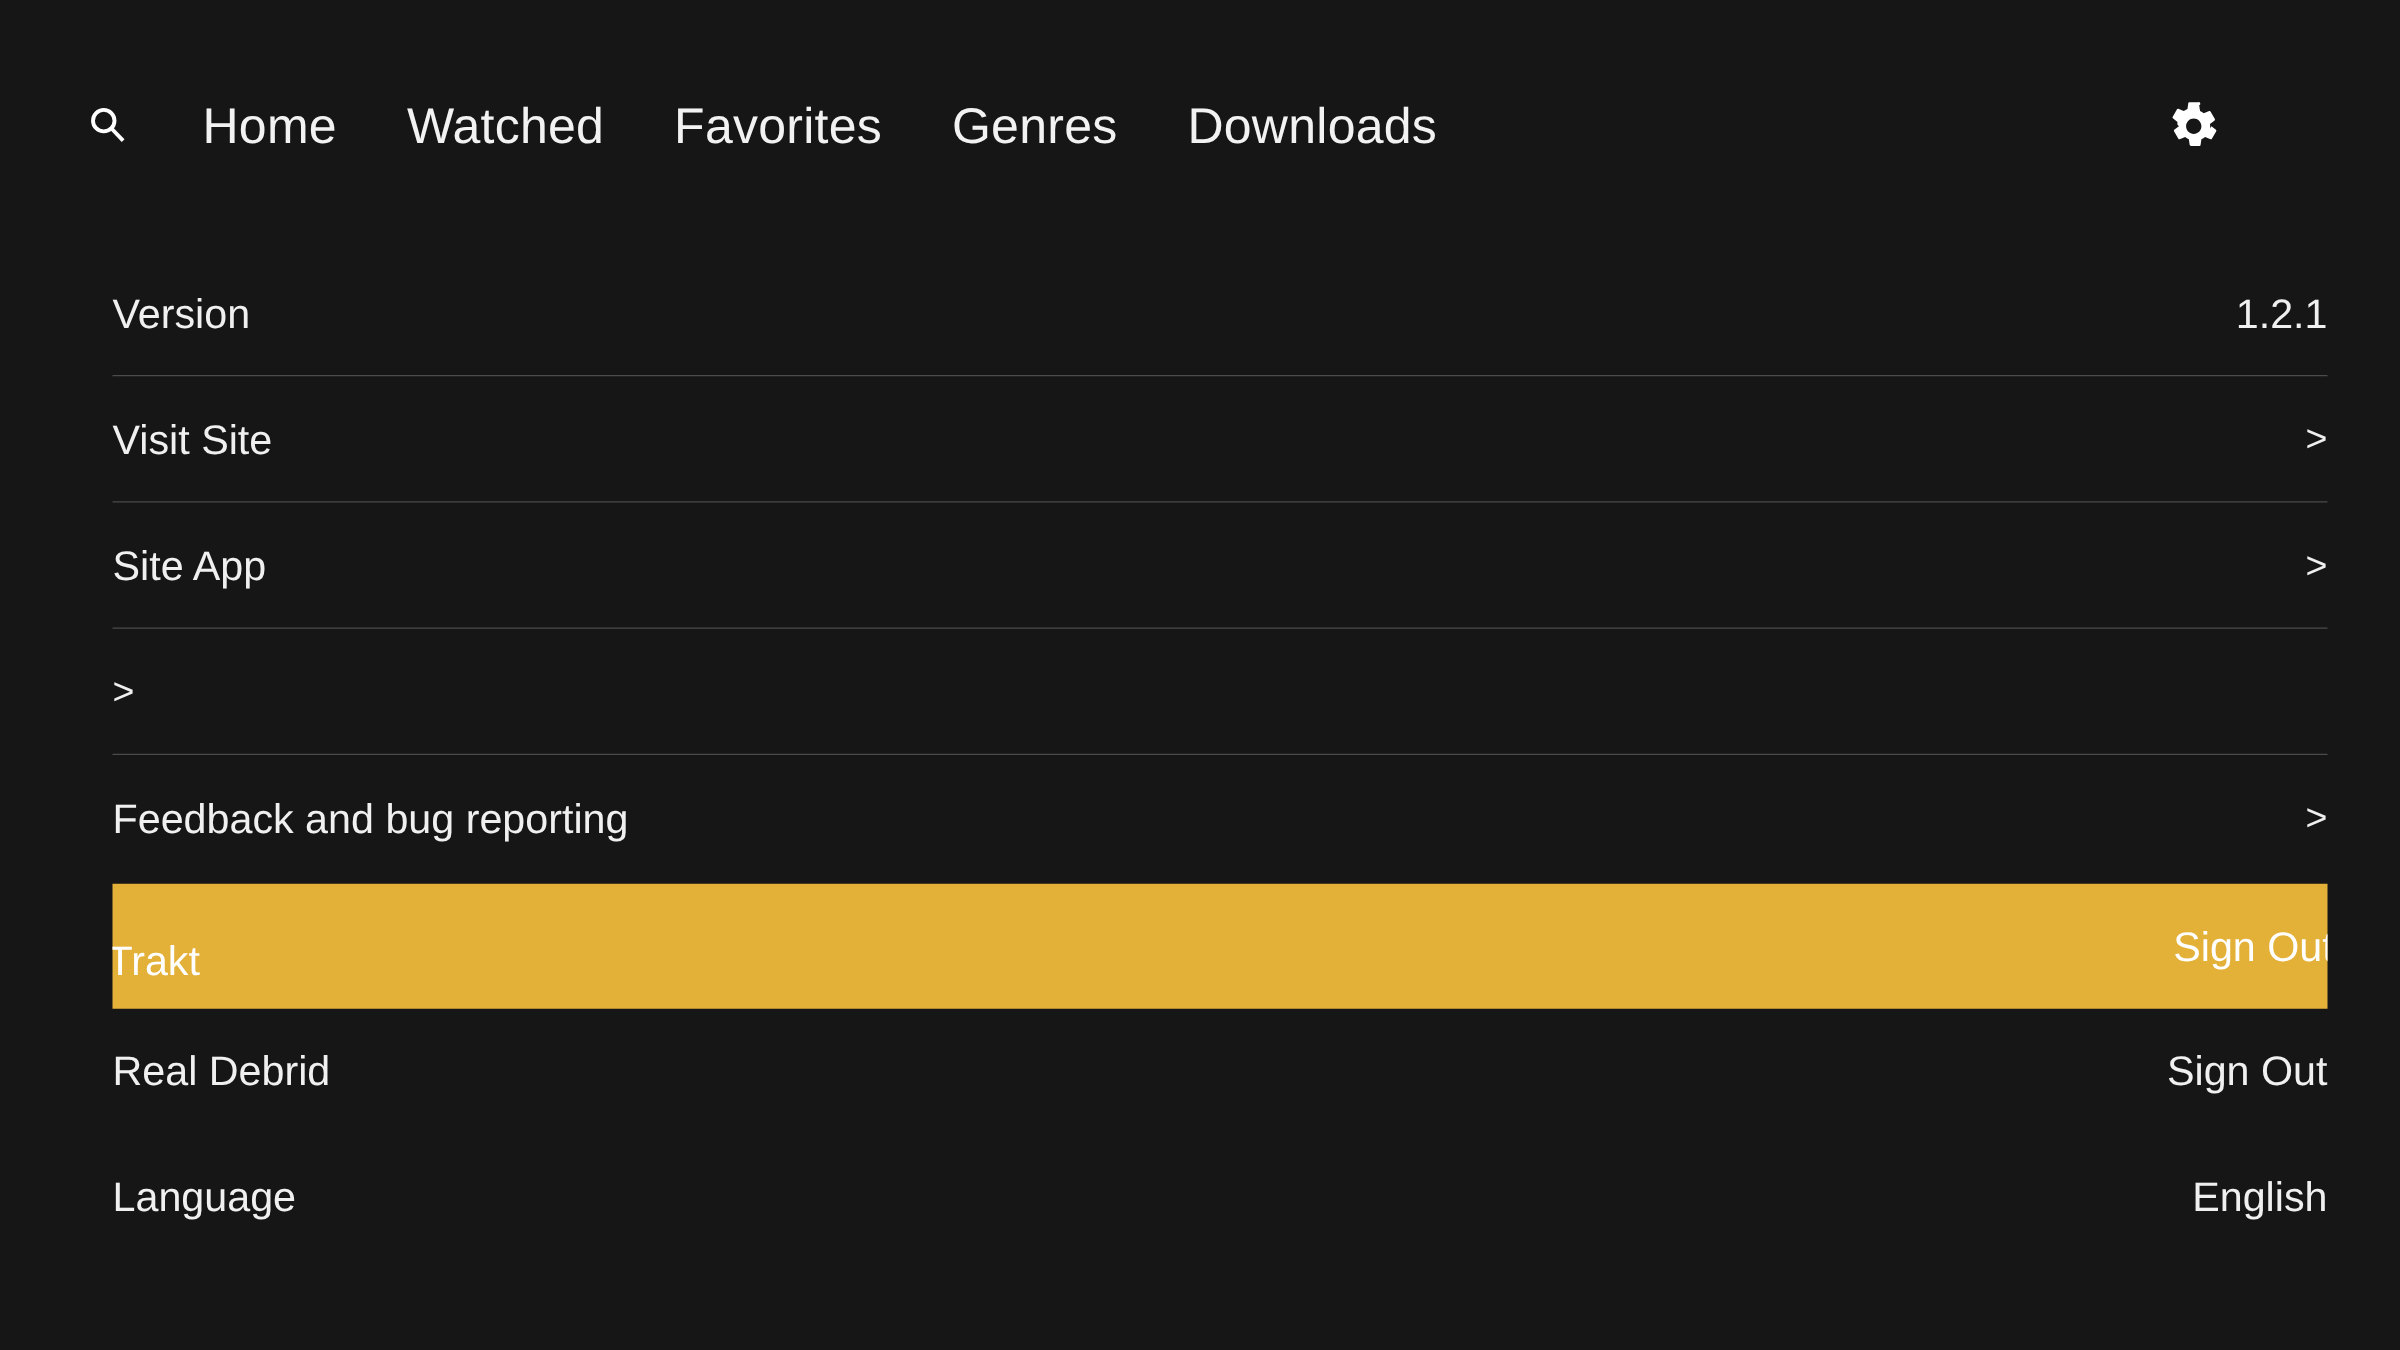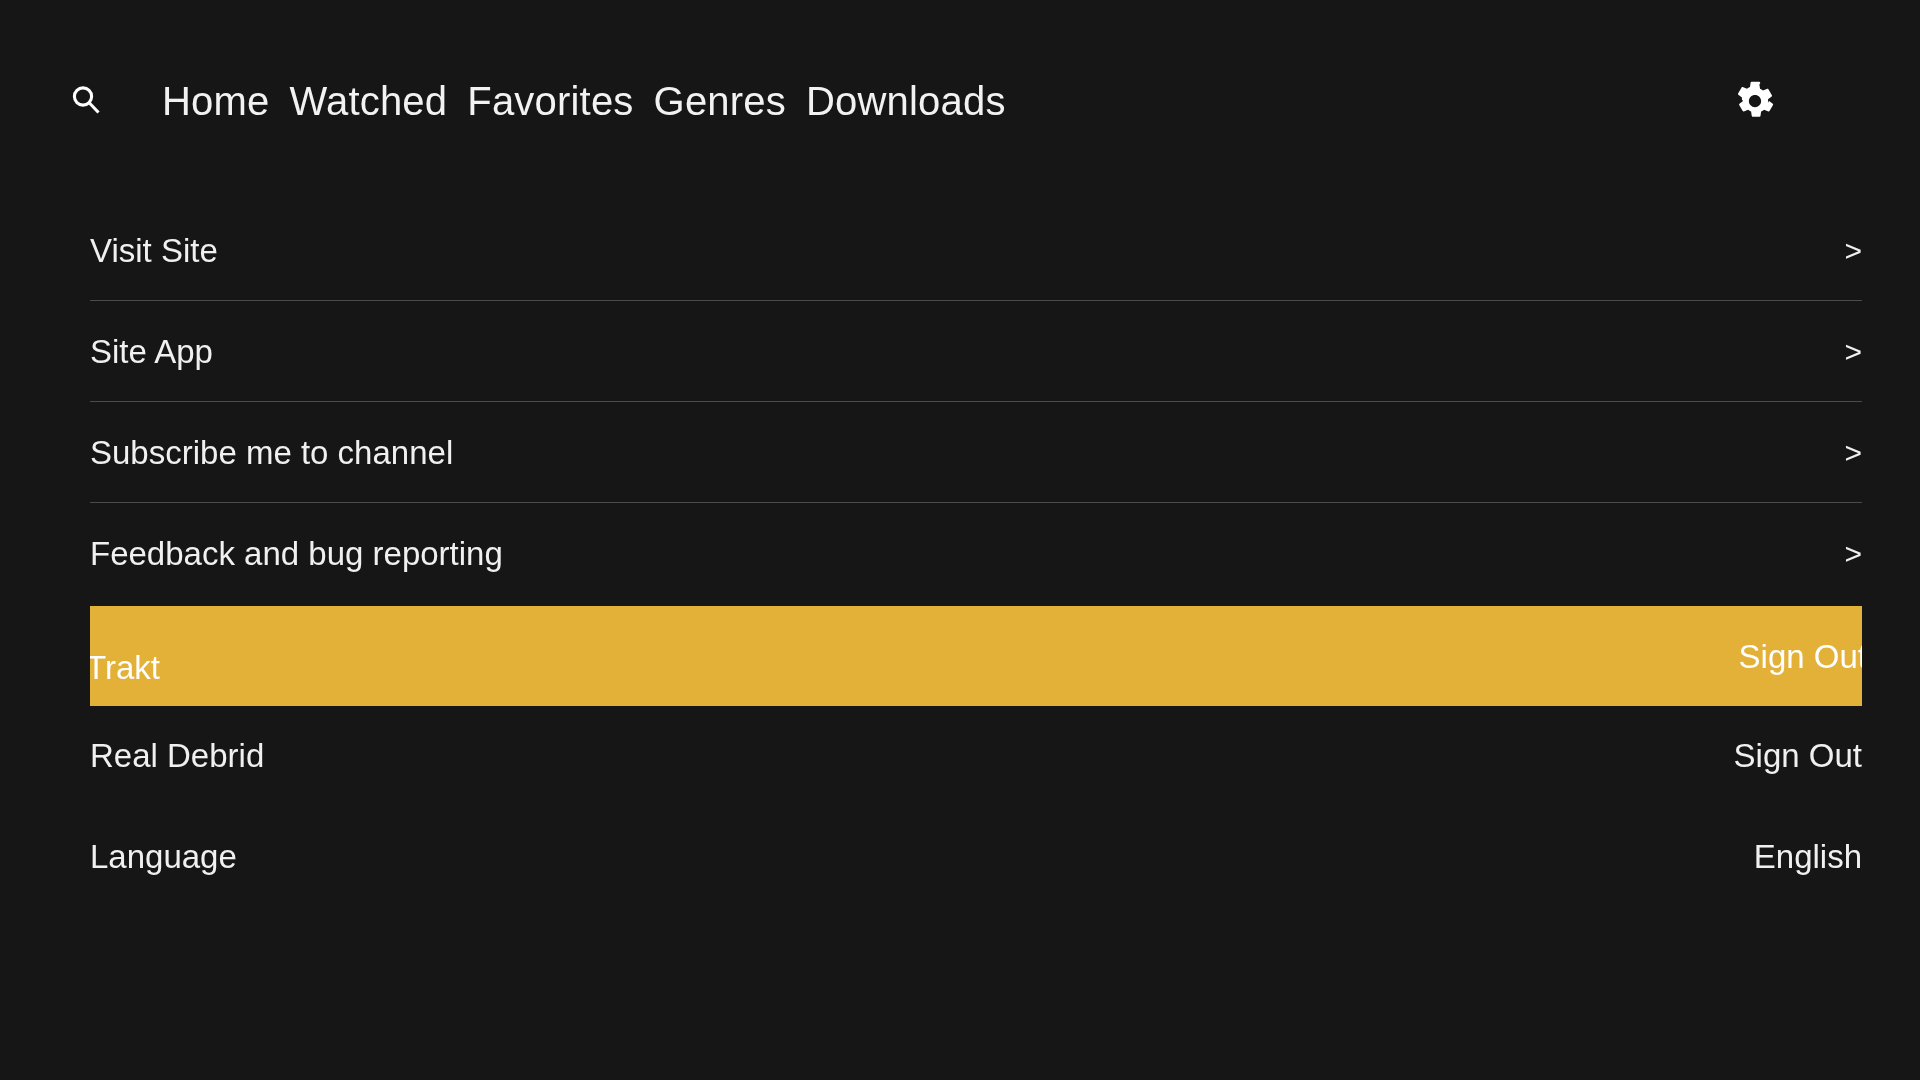--- a/index.html
+++ b/index.html
@@ -39,21 +39,21 @@
   }
   .search-icon svg { display: block; }
 
   .nav-items {
     position: absolute;
     left: 162px;
     top: 70px;
     height: 62px;
     display: flex;
     align-items: center;
-    gap: 20px;
+    gap: 56px;
   }
   .nav-item {
     color: #f2f2f2;
     font-size: 40px;
     font-weight: 400;
     line-height: 1;
     letter-spacing: 0.2px;
     white-space: nowrap;
     cursor: pointer;
   }
@@ -175,40 +175,46 @@
   <div class="gear-icon">
     <svg width="42" height="42" viewBox="0 0 24 24" aria-hidden="true">
       <path fill="#ffffff" d="M19.43 12.98c.04-.32.07-.64.07-.98s-.03-.66-.07-.98l2.11-1.65c.19-.15.24-.42.12-.64l-2-3.46c-.12-.22-.39-.3-.61-.22l-2.49 1c-.52-.4-1.08-.73-1.69-.98l-.38-2.65A.488.488 0 0 0 14 1h-4c-.25 0-.46.18-.49.42l-.38 2.65c-.61.25-1.17.59-1.69.98l-2.49-1c-.23-.09-.49 0-.61.22l-2 3.46c-.13.22-.07.49.12.64l2.11 1.65c-.04.32-.07.65-.07.98s.3.66.7.98l-2.11 1.65c-.19.15-.24.42-.12.64l2 3.46c.12.22.39.3.61.22l2.49-1c.52.4 1.08.73 1.69.98l.38 2.65c.3.24.24.42.49.42h4c.25 0 .46-.18.49-.42l.38-2.65c.61-.25 1.17-.59 1.69-.98l2.49 1c.23.09.49 0 .61-.22l2-3.46c.12-.22.07-.49-.12-.64l-2.11-1.65zM12 15.5c-1.93 0-3.5-1.57-3.5-3.5s1.57-3.5 3.5-3.5 3.5 1.57 3.5 3.5-1.57 3.5-3.5 3.5z"></path>
     </svg>
   </div>
 
 </div>
 
 <div class="settings-list">
 
+  <div class="row">
+    <div class="row-inner">
+      <span class="row-label">Version</span>
+      <span class="row-value">1.2.1</span>
+    </div>
+    <div class="divider"></div>
+  </div>
 
   <div class="row">
     <div class="row-inner">
       <span class="row-label">Visit Site</span>
       <span class="row-value chev">&gt;</span>
     </div>
     <div class="divider"></div>
   </div>
 
   <div class="row">
     <div class="row-inner">
       <span class="row-label">Site App</span>
       <span class="row-value chev">&gt;</span>
     </div>
     <div class="divider"></div>
   </div>
 
   <div class="row">
     <div class="row-inner">
-      <span class="row-label">Subscribe me to channel</span>
       <span class="row-value chev">&gt;</span>
     </div>
     <div class="divider"></div>
   </div>
 
   <div class="row no-divider">
     <div class="row-inner">
       <span class="row-label">Feedback and bug reporting</span>
       <span class="row-value chev">&gt;</span>
     </div>

